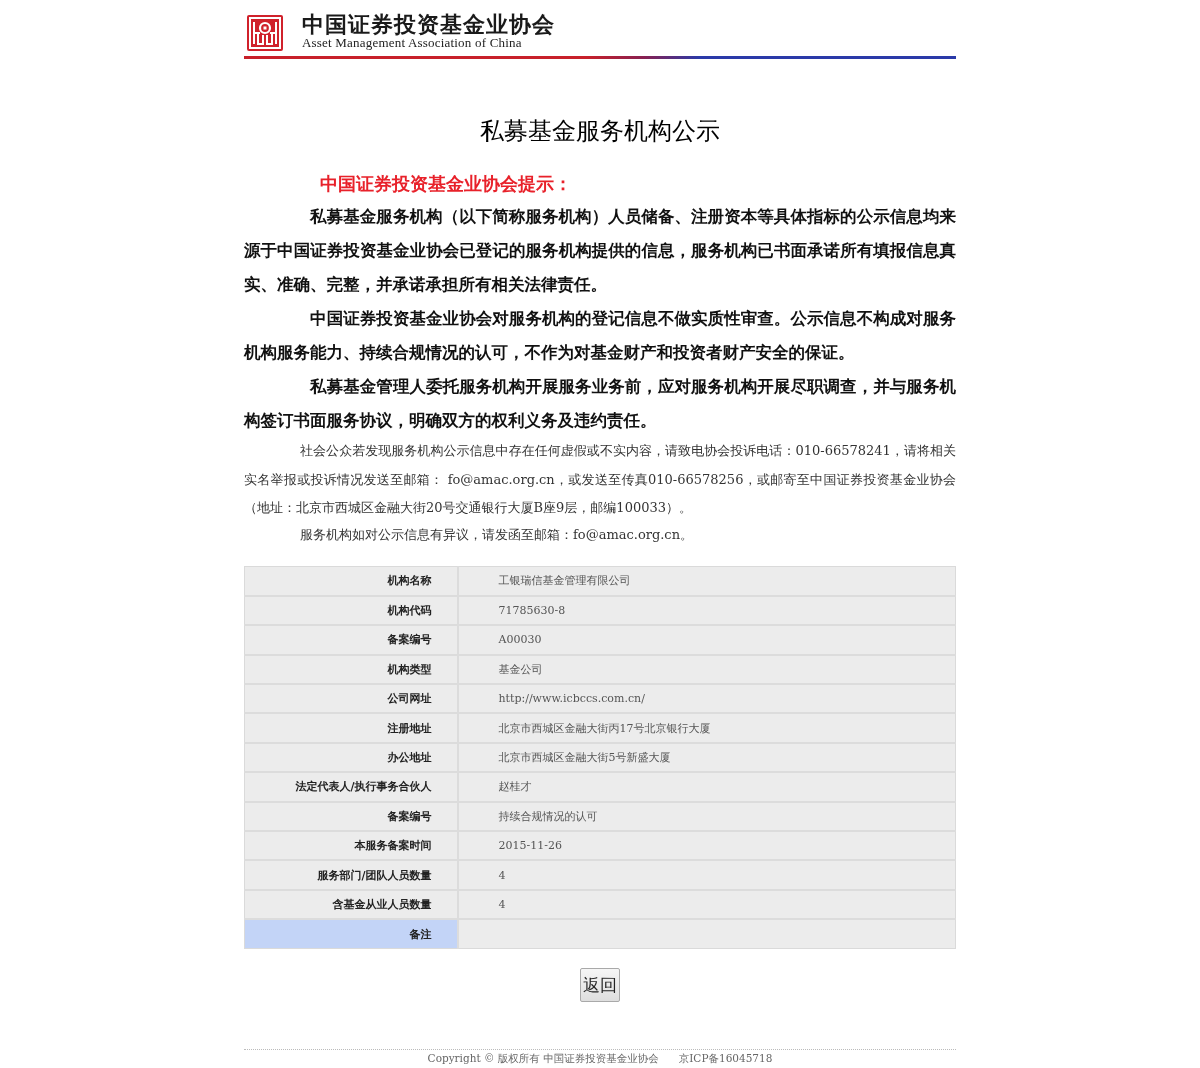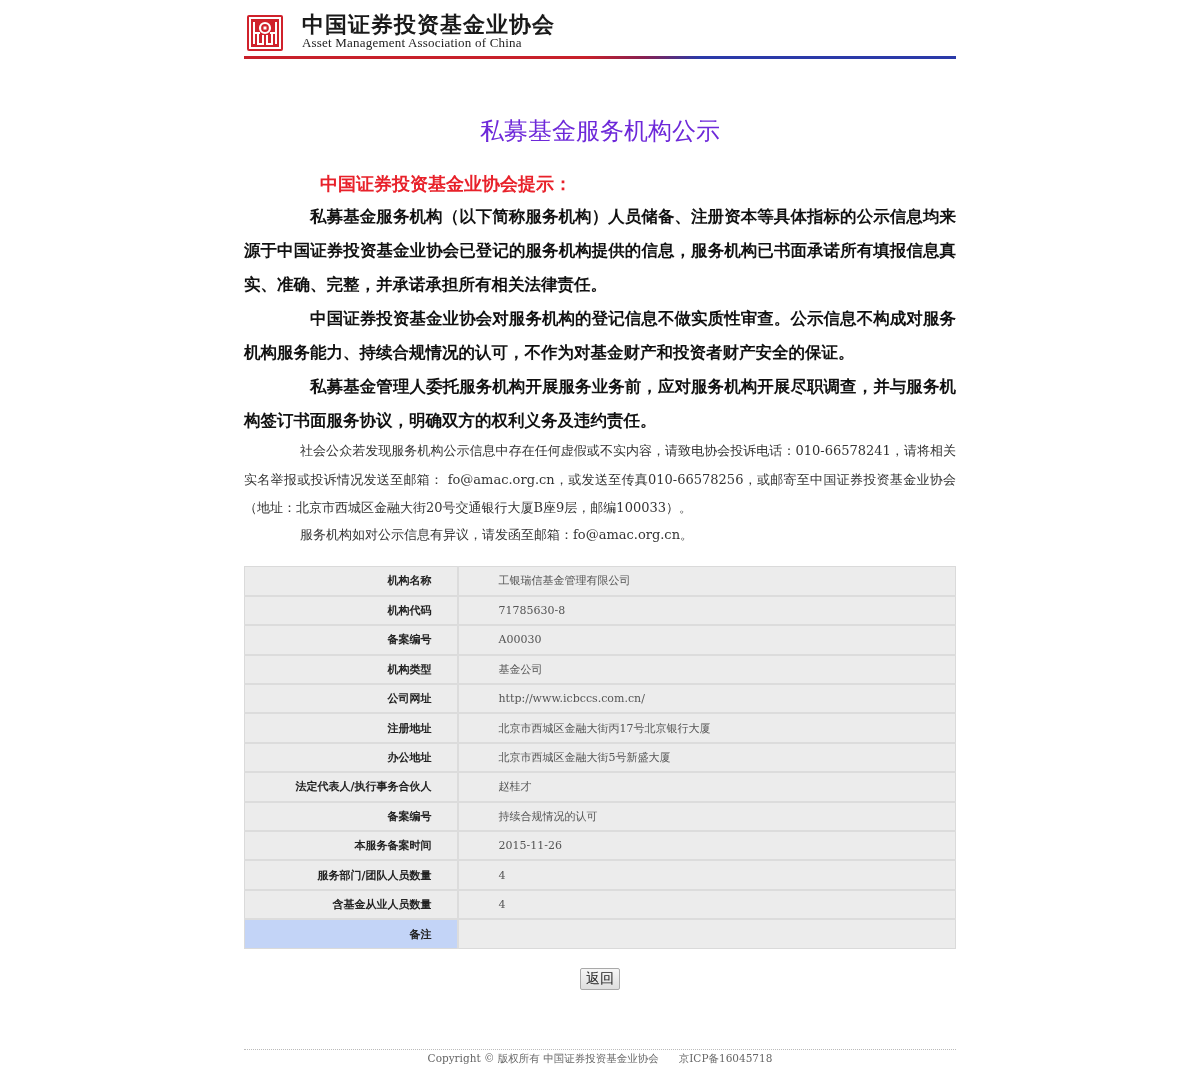--- a/index.html
+++ b/index.html
@@ -8,21 +8,21 @@
     .wrap { position: relative; width: 712px; margin-left: 244px; }
 
     
     .header { position: relative; height: 60px; }
     .logo-box { position: absolute; left: 3px; top: 15px; width: 36px; height: 36px; }
     .logo-cn { position: absolute; left: 58px; top: 13px; font-family: "DejaVu Sans", "Liberation Sans", sans-serif; font-weight: bold; font-size: 22px; letter-spacing: 1px; color: #1a1a1a; line-height: 24px; text-align: right; }
     .logo-en { position: absolute; left: 58px; top: 36px; font-family: "Liberation Serif", "DejaVu Serif", serif; font-size: 13px; color: #222; line-height: 14px; letter-spacing: 0.2px; }
     .header-line { position: absolute; left: 0; top: 56px; width: 712px; height: 3px; background: linear-gradient(to right, #c8202a 0%, #c8202a 48%, #8a2050 56%, #2a3aa8 64%, #2a3aa8 100%); }
 
     
-    .page-title { position: absolute; top: 115px; left: 0; width: 712px; text-align: center; font-family: "DejaVu Sans", "Liberation Sans", sans-serif; font-size: 24px; color: #6d28d9; font-weight: normal; }
+    .page-title { position: absolute; top: 115px; left: 0; width: 712px; text-align: center; font-family: "DejaVu Sans", "Liberation Sans", sans-serif; font-size: 24px; color: #000000; font-weight: normal; }
 
     .notice-head { position: absolute; top: 172px; left: 76px; font-size: 18px; color: #e8212a; font-weight: bold; }
 
     .para { position: absolute; left: 0; width: 712px; font-size: 16.5px; line-height: 34px; color: #111; font-weight: bold; text-align: justify; }
     .para .indent { display: inline-block; width: 66px; }
     .p1 { top: 200px; }
     .p2 { top: 302px; }
     .p3 { top: 370px; }
 
     .small { position: absolute; left: 0; width: 712px; font-size: 13px; line-height: 28.5px; color: #333; text-align: justify; }
@@ -31,21 +31,21 @@
     .s2 { top: 521px; }
 
     
     .info-table { position: absolute; top: 566px; left: 0; width: 712px; border-collapse: collapse; background: #ececec; border: 1px solid #dadada; }
     .info-table td { height: 29.4px; border-bottom: 2px solid #dcdcdc; font-size: 11px; }
     .info-table td.k { width: 213px; text-align: right; padding-right: 25px; font-weight: bold; color: #222; border-right: 2px solid #dcdcdc; }
     .info-table td.v { padding-left: 40px; color: #555; }
     .info-table tr.note td.k { background: #c3d4f7; }
     .info-table tr:last-child td { border-bottom: none; }
 
-    .back-btn { position: absolute; top: 968px; left: 336px; width: 40px; height: 22px; border: 1px solid #a9a9a9; border-radius: 2px; background: linear-gradient(#f6f6f6, #dedede); font-family: "DejaVu Sans", "Liberation Sans", sans-serif; font-size: 14px; color: #222; cursor: pointer; }
+    .back-btn { position: absolute; top: 968px; left: 336px; width: 40px; height: 34px; border: 1px solid #a9a9a9; border-radius: 2px; background: linear-gradient(#f6f6f6, #dedede); font-family: "DejaVu Sans", "Liberation Sans", sans-serif; font-size: 17px; color: #222; cursor: pointer; }
 
     .footer-line { position: absolute; top: 1049px; left: 0; width: 712px; border-top: 1px dotted #bbb; }
     .footer { position: absolute; top: 1052px; left: 0; width: 712px; text-align: center; font-size: 10.5px; color: #666; }
     .footer .gap { display: inline-block; width: 20px; }
   </style>
 </head>
 <body>
 
 <div class="wrap">
 

